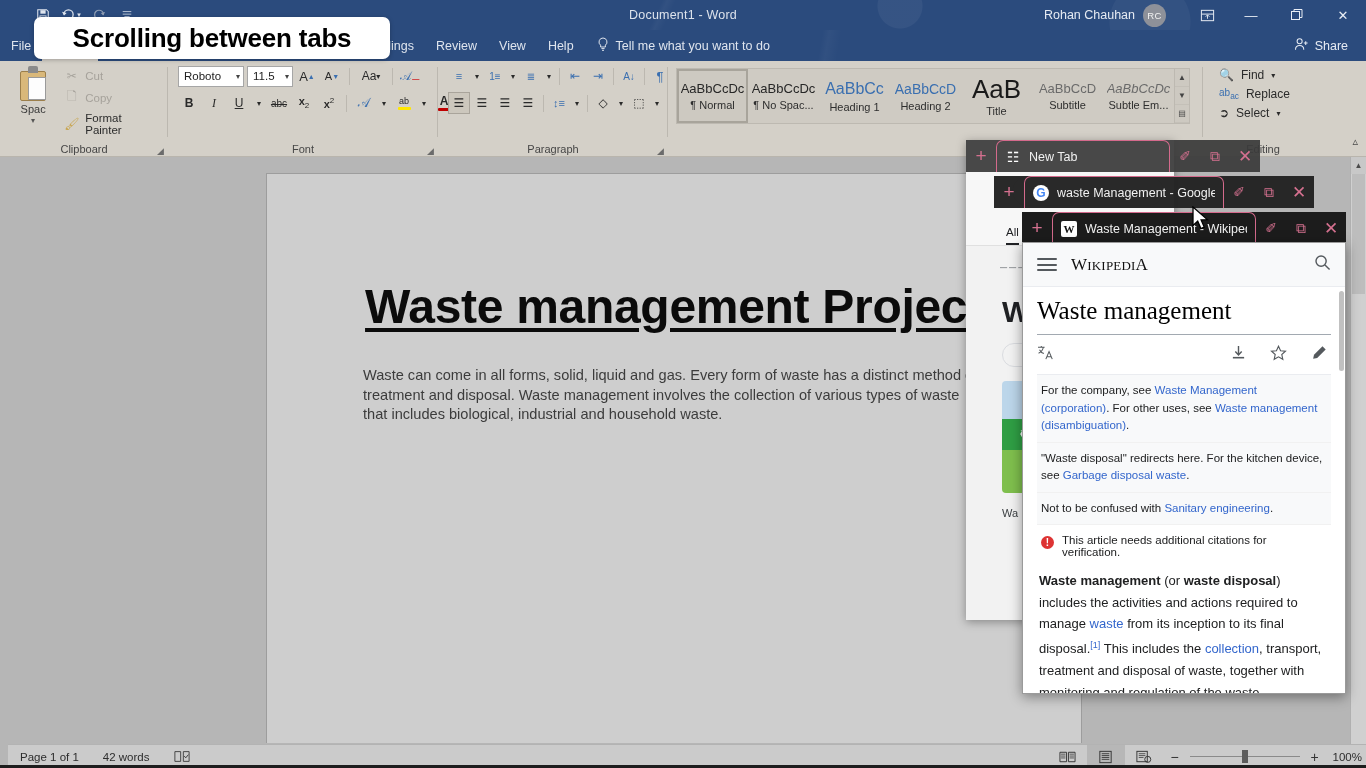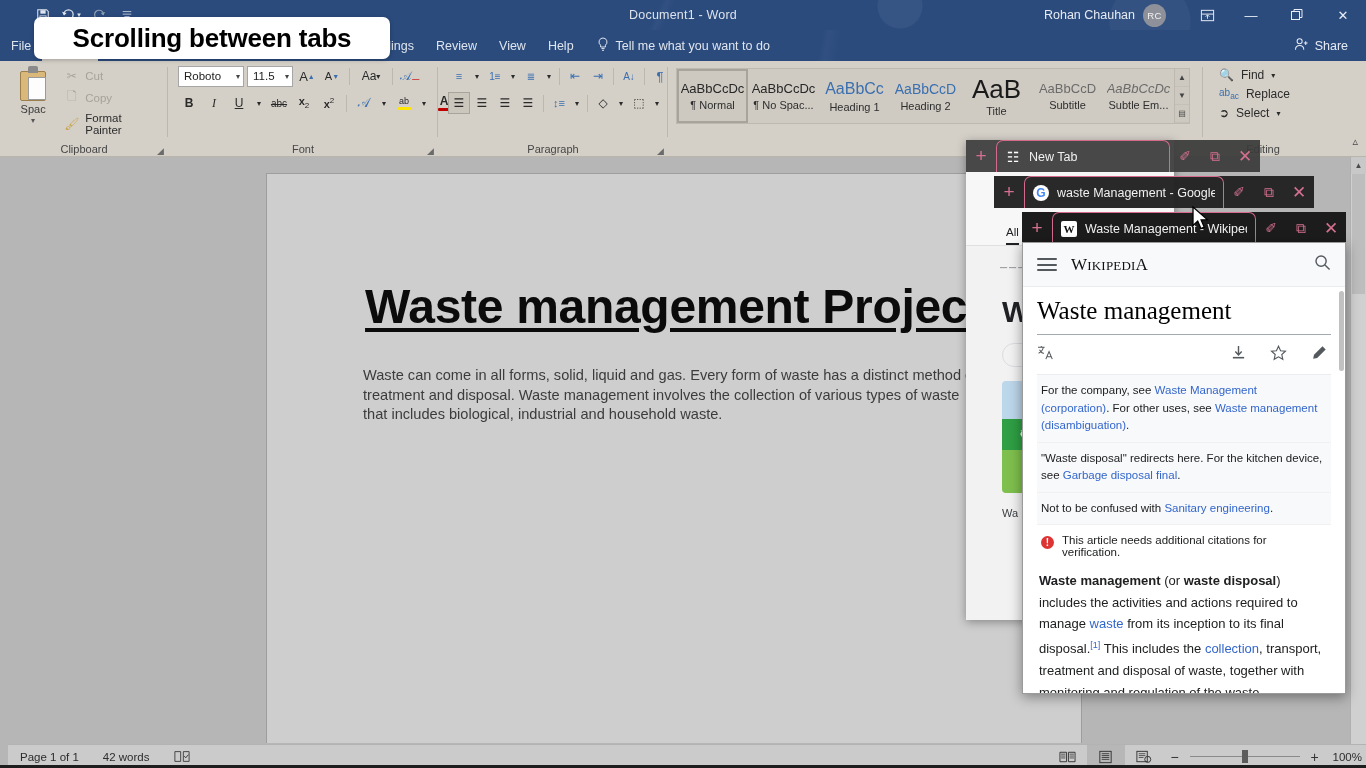--- a/index.html
+++ b/index.html
@@ -795,21 +795,21 @@
             </svg>
         </span>
       </span>
     </div>
 
     <div class="hatnote">
       <span>For the company, see </span><a class="wl">Waste Management (corporation)</a><span>. For other uses, see </span><a class="wl">Waste management (disambiguation)</a><span>.</span>
     </div>
 
     <div class="hatnote">
-      <span>"Waste disposal" redirects here. For the kitchen device, see </span><a class="wl">Garbage disposal final</a><span>.</span>
+      <span>"Waste disposal" redirects here. For the kitchen device, see </span><a class="wl">Garbage disposal waste</a><span>.</span>
     </div>
 
     <div class="hatnote">
       <span>Not to be confused with </span><a class="wl">Sanitary engineering</a><span>.</span>
     </div>
 
     <div class="amsg">
       <span class="dot">!</span>
       <span>This article needs additional citations for verification.</span>
     </div>

